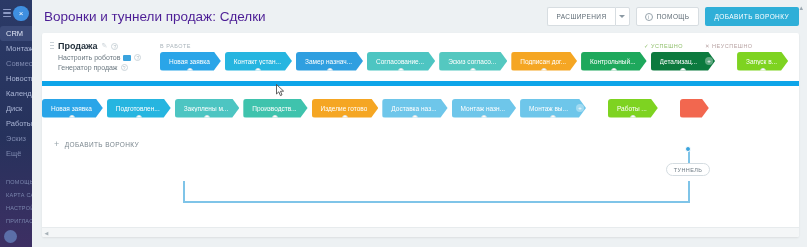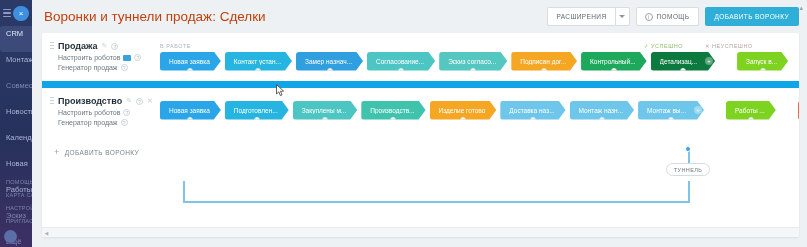--- a/index.html
+++ b/index.html
@@ -19,41 +19,41 @@
   }
   .sb-top { display: flex; align-items: center; height: 22px; padding: 4px 3px 0 3px; }
   .burger { width: 11px; display: flex; flex-direction: column; gap: 2px; margin-right: 2px; }
   .burger i { display: block; height: 1.5px; background: #8c9ac4; border-radius: 1px; }
   .close-pill {
     width: 22px; height: 15px; border-radius: 8px; background: #3f8fe0;
     color: #fff; font-size: 8px; line-height: 15px; text-align: center;
   }
   .sb-list { margin-top: 4px; }
   .sb-item {
-    height: 26px; line-height: 15.5px; padding-left: 6px;
+    height: 15px; line-height: 15.5px; padding-left: 6px;
     font-size: 7.5px; color: #a9b4d4; white-space: nowrap; overflow: hidden;
   }
   .sb-item.active { background: #3b4a78; color: #dfe5f5; border-radius: 3px 0 0 3px; }
   .sb-item.dim { color: #7d88ae; }
   .sb-foot { position: absolute; bottom: 2px; left: 0; width: 100%; }
   .sb-foot .sb-mini {
     font-size: 5.5px; color: #7a85ad; padding-left: 6px; height: 13px;
     line-height: 13px; letter-spacing: .3px; white-space: nowrap; overflow: hidden;
   }
   .sb-avatar-row { display: flex; align-items: center; padding: 2px 0 2px 4px; }
   .sb-avatar { width: 13px; height: 13px; border-radius: 50%; background: #5b6ea8; }
 
   
   .main { flex: 1; position: relative; background: #edf1f3; overflow: hidden; }
 
   .topbar {
     height: 33px; display: flex; align-items: center;
     padding: 0 8px 0 12px; background: #edf1f3;
   }
-  .page-title { font-size: 13.5px; color: #c2410c; font-weight: 400; white-space: nowrap; }
+  .page-title { font-size: 13.5px; color: #4c1d95; font-weight: 400; white-space: nowrap; }
   .topbar-actions { margin-left: auto; display: flex; align-items: center; gap: 6px; }
 
   .btn-split { display: flex; height: 19px; }
   .btn-ghost {
     height: 19px; display: flex; align-items: center; padding: 0 8px;
     background: #fff; border: 1px solid #d7dde1; border-radius: 2px;
     font-size: 6.5px; letter-spacing: .4px; color: #5d6a74; white-space: nowrap;
   }
   .btn-split .btn-ghost { border-radius: 2px 0 0 2px; border-right: none; }
   .btn-caret {
@@ -72,21 +72,21 @@
   }
   .collapse-dot { position: absolute; right: 4px; top: 4px; font-size: 7px; color: #9aa7b0; }
 
   
   .card {
     position: absolute; left: 10px; right: 8px; top: 33px; bottom: 10px;
     background: #fff; border-radius: 2px; box-shadow: 0 1px 2px rgba(0,0,0,.08);
     overflow: hidden;
   }
 
-  .funnel { position: relative; border-bottom: 7px solid #0ea5e9; }
+  .funnel { position: relative; border-bottom: 5px solid #0ea5e9; }
   .funnel-inner { display: flex; padding: 8px 0 10px 0; }
 
   .fn-meta { width: 118px; flex: 0 0 118px; padding-left: 8px; }
   .fn-head { display: flex; align-items: center; gap: 4px; }
   .drag-dots {
     width: 4px; height: 10px;
     background-image: radial-gradient(#c3ccd2 40%, transparent 41%);
     background-size: 2px 3px; opacity: .9;
   }
   .fn-name { font-size: 9px; font-weight: bold; color: #1f2c38; white-space: nowrap; }
@@ -180,21 +180,21 @@
           <i></i>
         </span>
       <span class="close-pill">×</span>
     </div>
     <div class="sb-list">
       <div class="sb-item active">CRM</div>
       <div class="sb-item">Монтаж</div>
       <div class="sb-item dim">Совместная</div>
       <div class="sb-item">Новости</div>
       <div class="sb-item">Календарь</div>
-      <div class="sb-item">Новая</div>
+      <div class="sb-item">Диск</div>
       <div class="sb-item">Работы</div>
       <div class="sb-item dim">Эскиз</div>
       <div class="sb-item dim">Ещё</div>
     </div>
     <div class="sb-foot">
       <div class="sb-mini">ПОМОЩЬ</div>
       <div class="sb-mini">КАРТА САЙТА</div>
       <div class="sb-mini">НАСТРОЙКИ</div>
       <div class="sb-mini">ПРИГЛАСИТЬ</div>
       <div class="sb-avatar-row">
@@ -310,37 +310,20 @@
           <span class="tline" style="left:646px; top:100px; width:1.5px; height:22px;"></span>
           <span class="tline" style="left:141px; top:120px; width:507px; height:1.5px;"></span>
           <span class="tline" style="left:141px; top:100px; width:1.5px; height:21px;"></span>
           <span class="tdot" style="left:643px; top:65px;"></span>
           <span class="tunnel-pill" style="left:624px; top:82px;">ТУННЕЛЬ</span>
         </div>
       </div>
 
       <div class="funnel" style="border-bottom:none">
         <div class="funnel-inner">
-          <div class="fn-meta">
-            <div class="fn-head">
-              <span class="drag-dots"></span>
-              <span class="fn-name">Производство</span>
-              <span class="mini-ico">✎</span>
-              <span class="q-ico">?</span>
-              <span class="mini-ico">✕</span>
-            </div>
-            <div class="fn-link">
-              <span>Настроить роботов</span>
-              <span class="q-ico">?</span>
-            </div>
-            <div class="fn-link">
-              <span>Генератор продаж</span>
-              <span class="q-ico">?</span>
-            </div>
-          </div>
 
           <div class="fn-stages">
             <div class="stage-row" style="margin-top:4px">
               <div class="stage selected" style="background:#2aa5e8">
                 <span class="lbl">Новая заявка</span>
                 <span class="dot-under"></span>
               </div>
               <div class="stage" style="background:#26b5e0">
                 <span class="lbl">Подготовлен...</span>
                 <span class="dot-under"></span>

